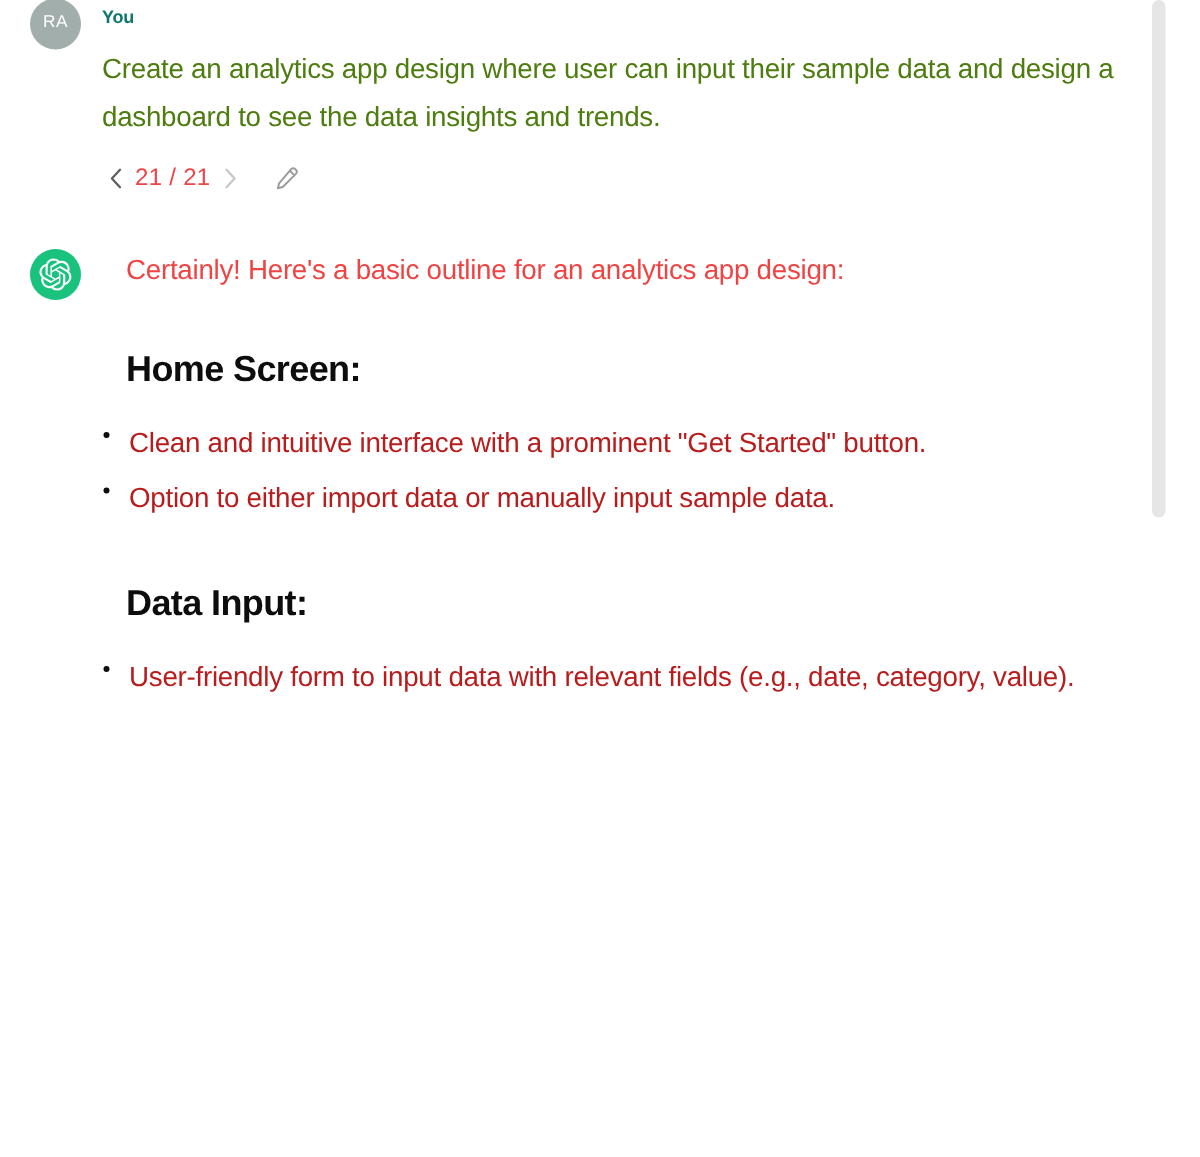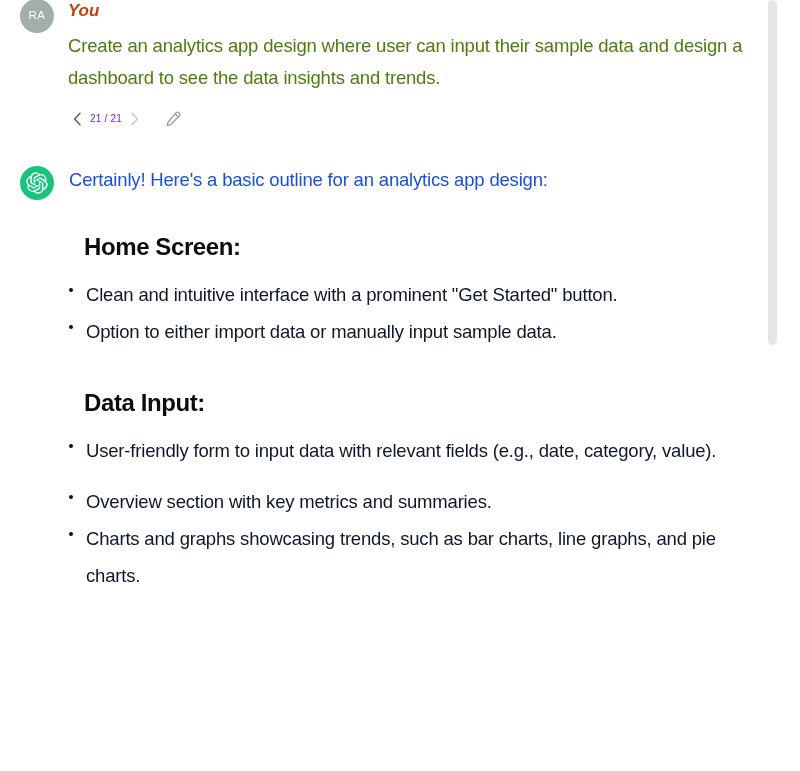--- a/index.html
+++ b/index.html
@@ -60,28 +60,27 @@
     line-height: 1;
     font-family: "Liberation Sans", sans-serif;
   }
   .avatar-assistant {
     top: 0px;
     background: #19c37d;
   }
   .avatar-assistant svg { display: block; }
 
   .author {
-    font-size: 17px;
+    font-size: 12px;
     font-weight: 700;
-    color: #c2410c;
+    color: #0f766e;
     line-height: 22px;
     letter-spacing: -0.1px;
     margin: 0;
     padding: 0;
-    font-style: italic;
   }
 
   .body-text {
     font-size: 18.5px;
     line-height: 32px;
     color: #4d7c0f;
     letter-spacing: -0.18px;
     margin: 8px 0 0 0;
     max-width: 706px;
   }
@@ -102,22 +101,22 @@
     justify-content: center;
     background: none;
     border: none;
     padding: 0;
     cursor: pointer;
   }
   .chev svg { display: block; }
   .chev-prev { color: #5d5d5d; }
   .chev-next { color: #c6c6c6; }
   .page-count {
-    font-size: 10px;
-    color: #6d28d9;
+    font-size: 16px;
+    color: #ef4444;
     letter-spacing: 0.2px;
     line-height: 1;
     padding: 0 4px;
     white-space: nowrap;
     font-family: "Liberation Sans", sans-serif;
   }
   .edit-btn {
     width: 26px;
     height: 24px;
     margin-left: 16px;
@@ -131,23 +130,23 @@
     color: #9b9b9b;
   }
   .edit-btn svg { display: block; }
 
   
   .assistant-block { margin-top: 8px; }
 
   .lead-para {
     font-size: 18.5px;
     line-height: 28px;
-    color: #1d4ed8;
+    color: #ef4444;
     letter-spacing: -0.18px;
-    margin: 1px;
+    margin: 16px;
   }
 
   h3.section-heading {
     font-size: 24px;
     font-weight: 700;
     color: #0d0d0d;
     letter-spacing: -0.4px;
     line-height: 30px;
     margin: 38px 0 0 16px;
   }
@@ -155,21 +154,21 @@
   ul.bullets {
     list-style: none;
     margin: 14px 0 0 0;
     padding: 0;
   }
   ul.bullets li {
     position: relative;
     padding-left: 18px;
     font-size: 18.5px;
     line-height: 37px;
-    color: #0f172a;
+    color: #b91c1c;
     letter-spacing: -0.18px;
     margin: 0;
     max-width: 690px;
   }
   ul.bullets li::before {
     content: "";
     position: absolute;
     left: 1px;
     top: 12px;
     width: 4px;
@@ -258,24 +257,20 @@
         <ul class="bullets">
           <li>Clean and intuitive interface with a prominent "Get Started" button.</li>
           <li>Option to either import data or manually input sample data.</li>
         </ul>
 
         <h3 class="section-heading">Data Input:</h3>
         <ul class="bullets">
           <li>User-friendly form to input data with relevant fields (e.g., date, category, value).</li>
         </ul>
 
-        <ul class="bullets">
-          <li>Overview section with key metrics and summaries.</li>
-          <li>Charts and graphs showcasing trends, such as bar charts, line graphs, and pie charts.</li>
-        </ul>
 
       </div>
     </div>
 
   </div>
 
   <div class="scrollbar-track">
     <div class="scrollbar-thumb" style="top: 0px; height: 345px; background: rgb(230, 230, 230);"></div>
   </div>
 

